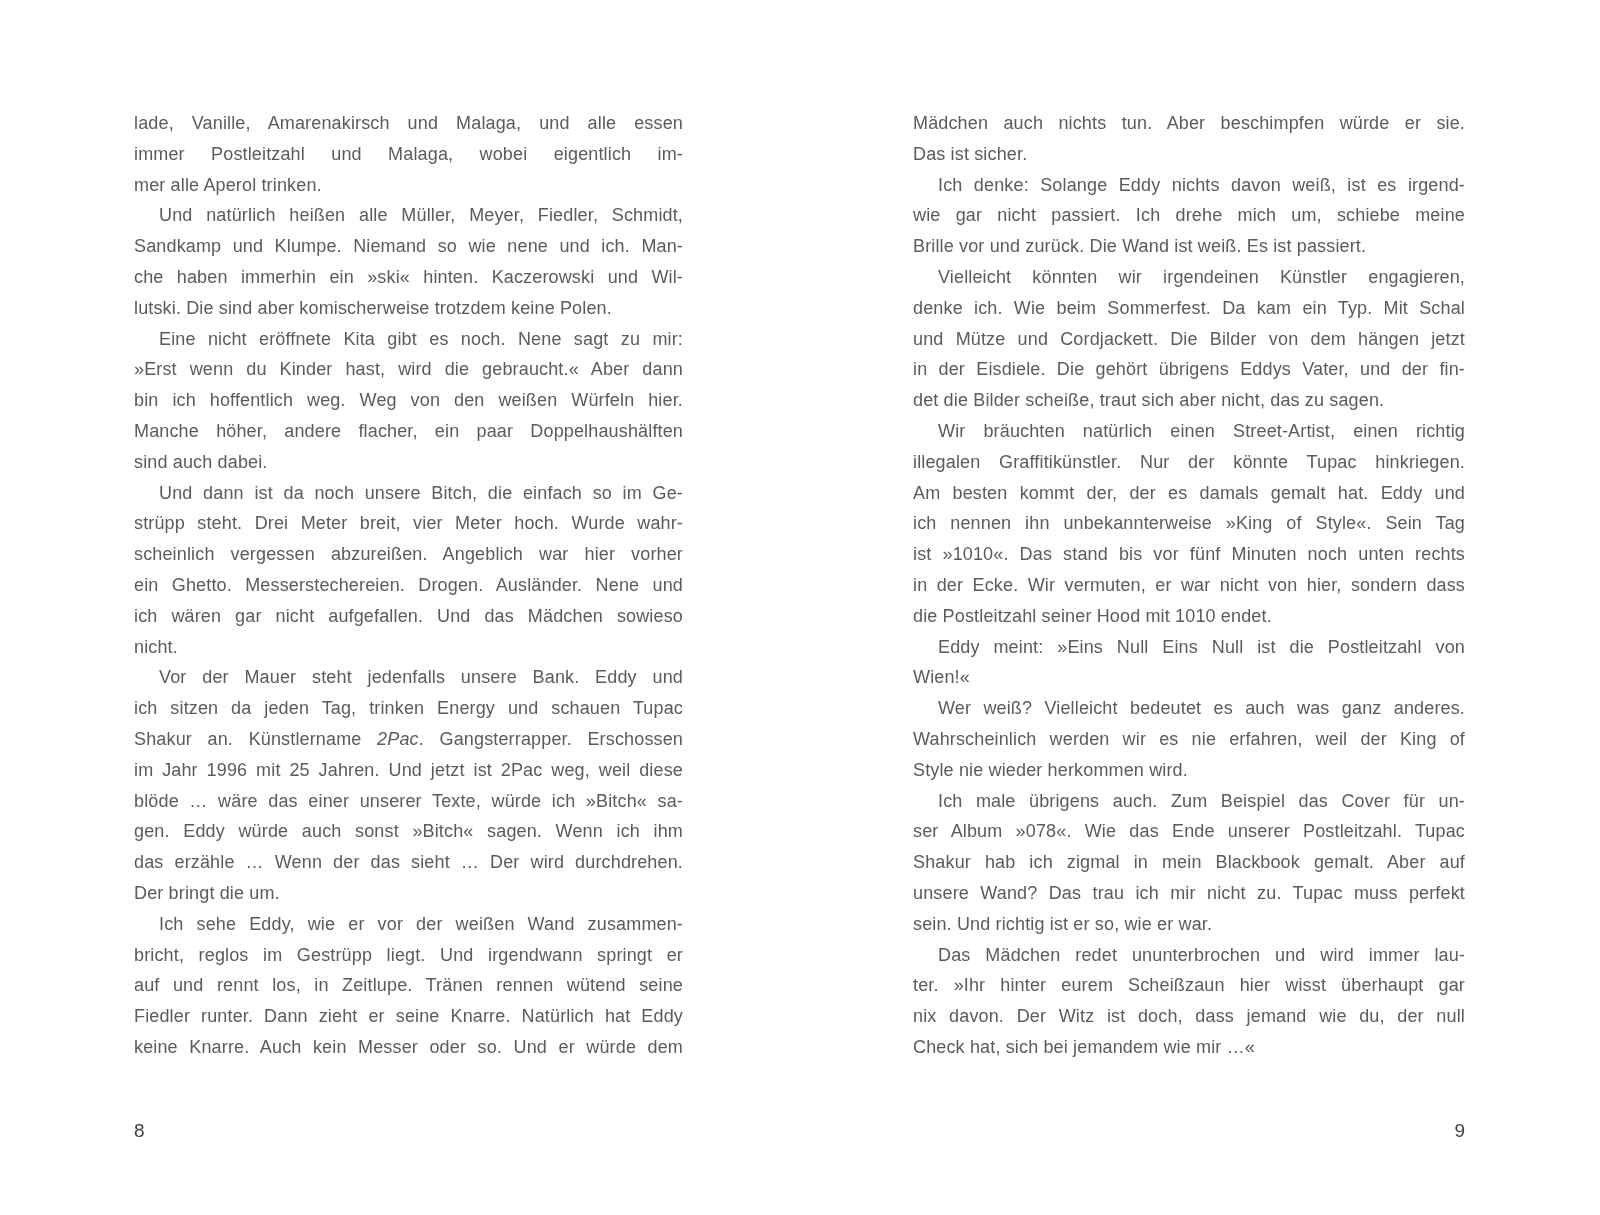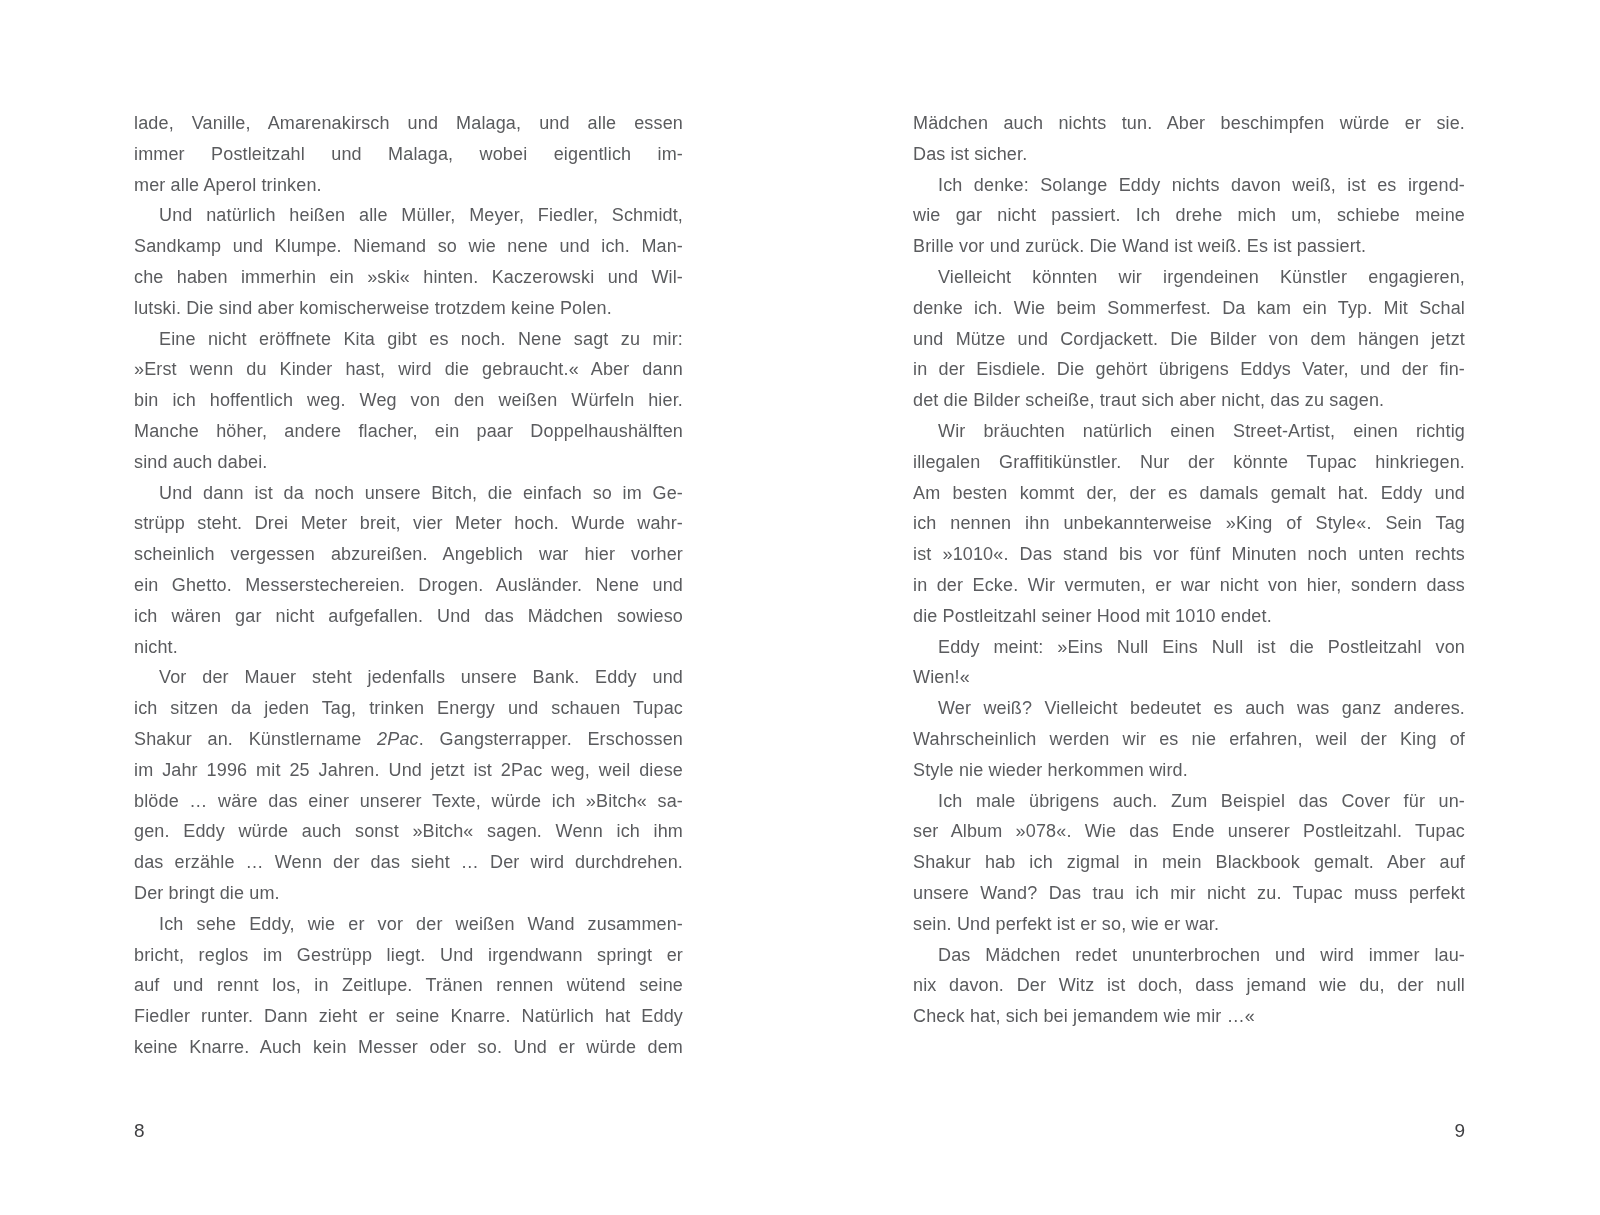--- a/index.html
+++ b/index.html
@@ -150,24 +150,25 @@
         <div class="para indent">
           <div class="line">Wer weiß? Vielleicht bedeutet es auch was ganz anderes.</div>
           <div class="line">Wahrscheinlich werden wir es nie erfahren, weil der King of</div>
           <div class="line end">Style nie wieder herkommen wird.</div>
         </div>
         <div class="para indent">
           <div class="line">Ich male übrigens auch. Zum Beispiel das Cover für un-</div>
           <div class="line">ser Album »078«. Wie das Ende unserer Postleitzahl. Tupac</div>
           <div class="line">Shakur hab ich zigmal in mein Blackbook gemalt. Aber auf</div>
           <div class="line">unsere Wand? Das trau ich mir nicht zu. Tupac muss perfekt</div>
-          <div class="line end">sein. Und perfekt ist er so, wie er war.</div>
+          <div class="line end">sein. Und richtig ist er so, wie er war.</div>
         </div>
         <div class="para indent">
           <div class="line">Das Mädchen redet ununterbrochen und wird immer lau-</div>
+          <div class="line">ter. »Ihr hinter eurem Scheißzaun hier wisst überhaupt gar</div>
           <div class="line">nix davon. Der Witz ist doch, dass jemand wie du, der null</div>
           <div class="line end">Check hat, sich bei jemandem wie mir …«</div>
         </div>
       </div>
     <div class="pagenum pagenum-right" style="color: rgb(63, 63, 66);">9</div>
   </section>
 
 </div>
 
 </body></html>

